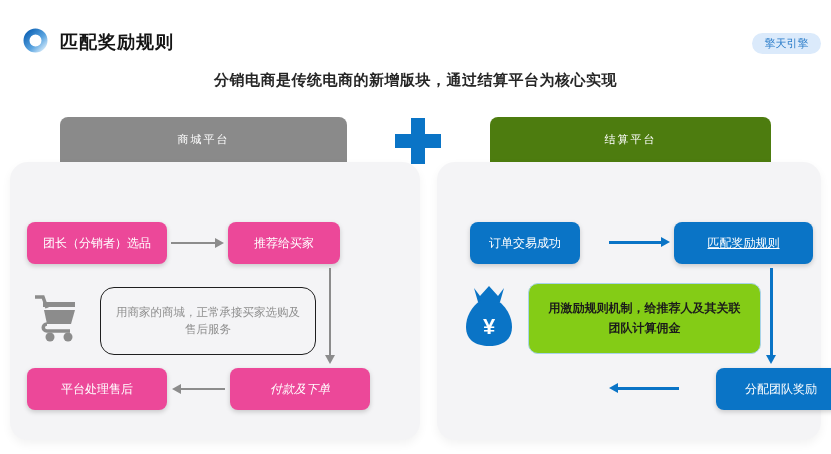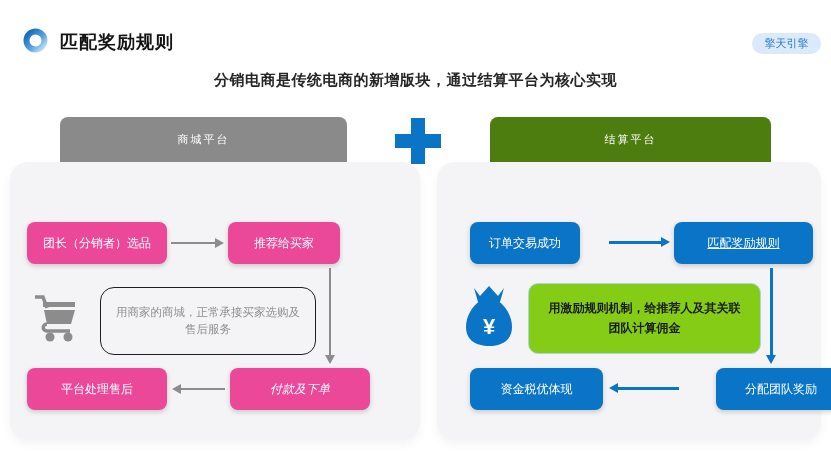--- a/index.html
+++ b/index.html
@@ -139,21 +139,20 @@
   <div class="plus">
       <span class="h"></span>
       <span class="v"></span>
     </div>
 
   <div class="panel-header rheader">结算平台</div>
   <div class="panel rpanel"></div>
 
   <div class="box blue rbox1">订单交易成功</div>
   <div class="box blue rbox2">匹配奖励规则</div>
-  <div class="box blue rbox3">资金税优体现</div>
   <div class="box blue rbox4">分配团队奖励</div>
 
   <div class="arrow arrow-h to-right c-blue b1">
       <span class="line"></span>
       <span class="head"></span>
     </div>
   <div class="arrow arrow-v c-blue b2">
       <span class="line"></span>
       <span class="head"></span>
     </div>

